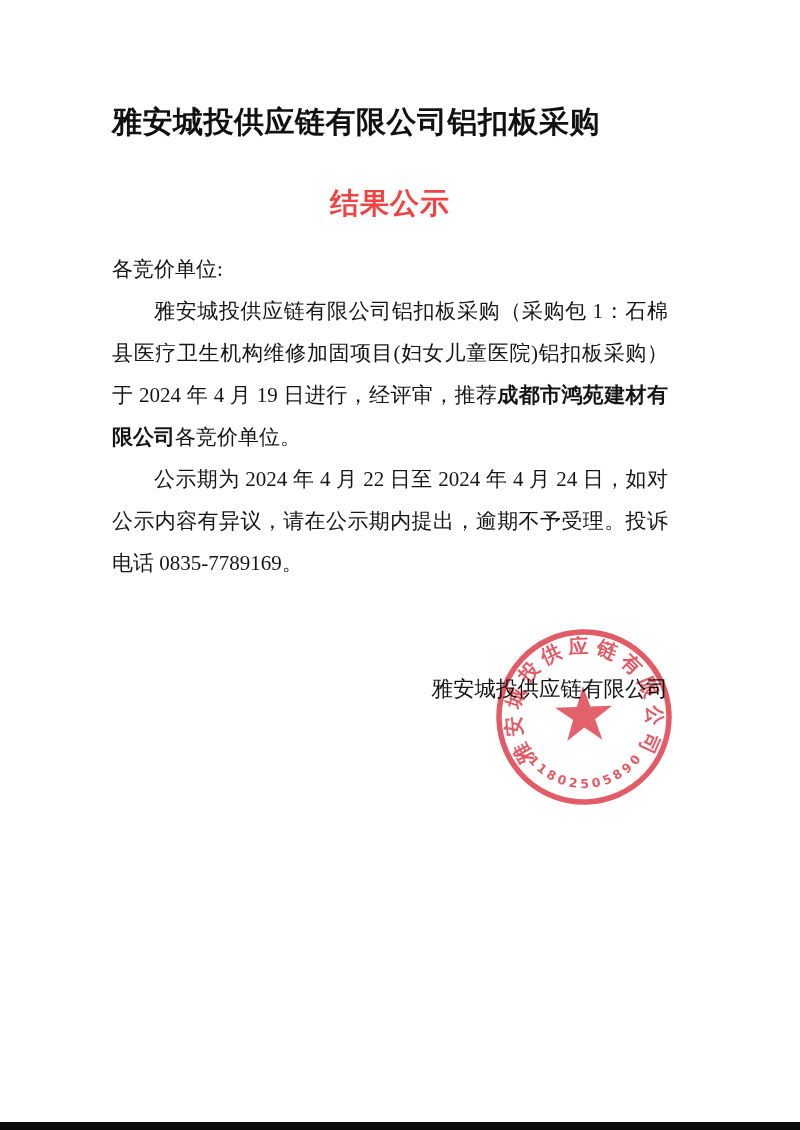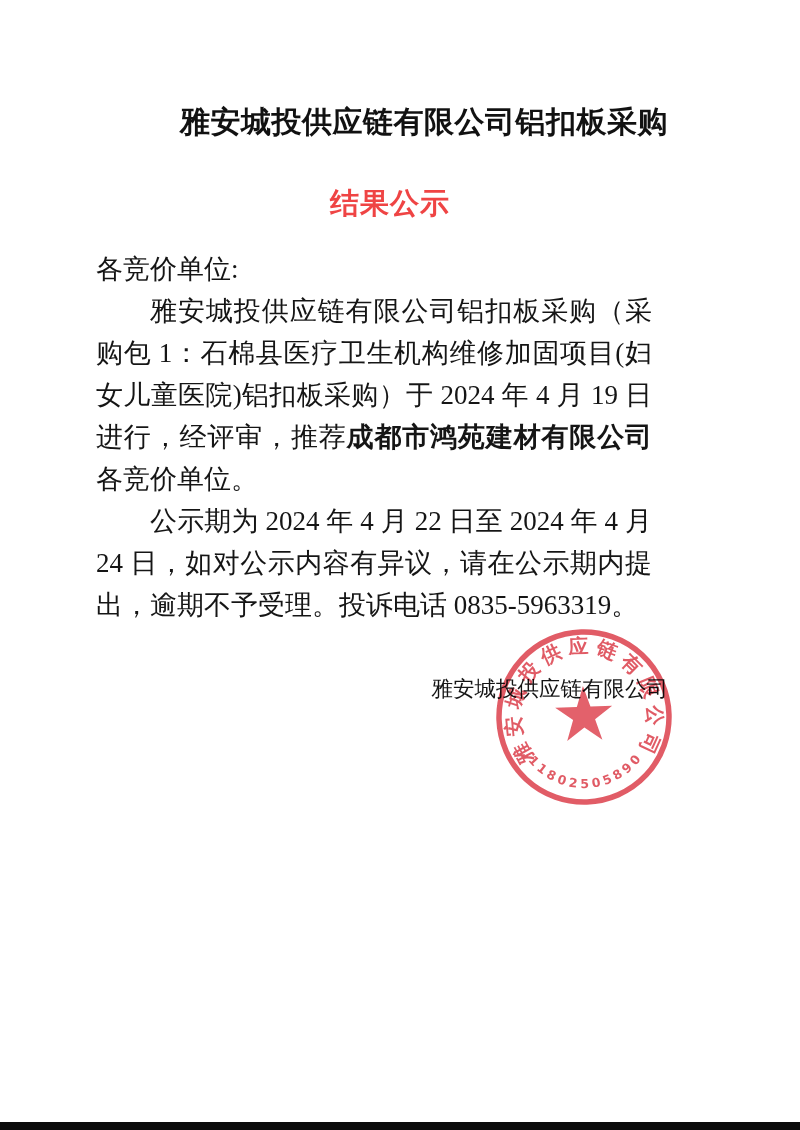--- a/index.html
+++ b/index.html
@@ -8,32 +8,32 @@
     background: #ffffff;
     position: relative;
     overflow: hidden;
     font-family: "Liberation Serif", "DejaVu Serif", serif;
     color: #151515;
   }
   .page { position: absolute; inset: 0; background: #fff; }
 
   .title-1 {
     position: absolute; top: 102px; left: 112px; width: 556px;
-    text-align: right; font-size: 30px; font-weight: bold;
+    text-align: left; font-size: 30px; font-weight: bold;
     line-height: 1.3; letter-spacing: 0.5px; color: #111;
   }
   .title-2 {
     position: absolute; top: 185px; left: 112px; width: 556px;
     text-align: center; font-size: 29px; font-weight: bold;
     line-height: 1.3; letter-spacing: 1px; color: #ef4444;
   }
 
   .body-text {
-    position: absolute; top: 248px; left: 96px; width: 556px;
-    font-size: 27px; line-height: 42px;
+    position: absolute; top: 248px; left: 112px; width: 556px;
+    font-size: 21px; line-height: 42px;
     text-align: justify; text-justify: inter-ideograph;
   }
   .body-text p { margin: 0; }
   .body-text p.indent { text-indent: 2em; }
   .body-text .em-bold { font-weight: bold; }
 
   .sig-company {
     position: absolute; top: 668px; left: 112px; width: 556px;
     text-align: right; font-size: 21.5px; line-height: 42px;
   }
@@ -62,21 +62,21 @@
 <body>
 
 <div class="page">
 
   <div class="title-1">雅安城投供应链有限公司铝扣板采购</div>
   <div class="title-2">结果公示</div>
 
   <div class="body-text">
     <p>各竞价单位:</p>
     <p class="indent"><span>雅安城投供应链有限公司铝扣板采购（采购包 1：石棉县医疗卫生机构维修加固项目(妇女儿童医院)铝扣板采购）于 2024 年 4 月 19 日进行，经评审，推荐</span><span class="em-bold">成都市鸿苑建材有限公司</span><span>各竞价单位。</span></p>
-    <p class="indent">公示期为 2024 年 4 月 22 日至 2024 年 4 月 24 日，如对公示内容有异议，请在公示期内提出，逾期不予受理。投诉电话 0835-5963319。</p>
+    <p class="indent">公示期为 2024 年 4 月 22 日至 2024 年 4 月 24 日，如对公示内容有异议，请在公示期内提出，逾期不予受理。投诉电话 0835-7789169。</p>
   </div>
 
   <div class="sig-company">雅安城投供应链有限公司</div>
 
   <div class="seal">
     <svg viewBox="0 0 180 180" xmlns="http://www.w3.org/2000/svg">
 
       <circle cx="90" cy="90" r="85" fill="none" stroke="#dd4450" stroke-width="5.5" opacity="0.95"></circle>
 
       <polygon fill="#dd4450" opacity="0.92" points="90,59 96.8,79.7 118.5,79.7 101.0,92.6 107.6,113.3 90,100.5 72.4,113.3 79.0,92.6 61.5,79.7 83.2,79.7"></polygon>

